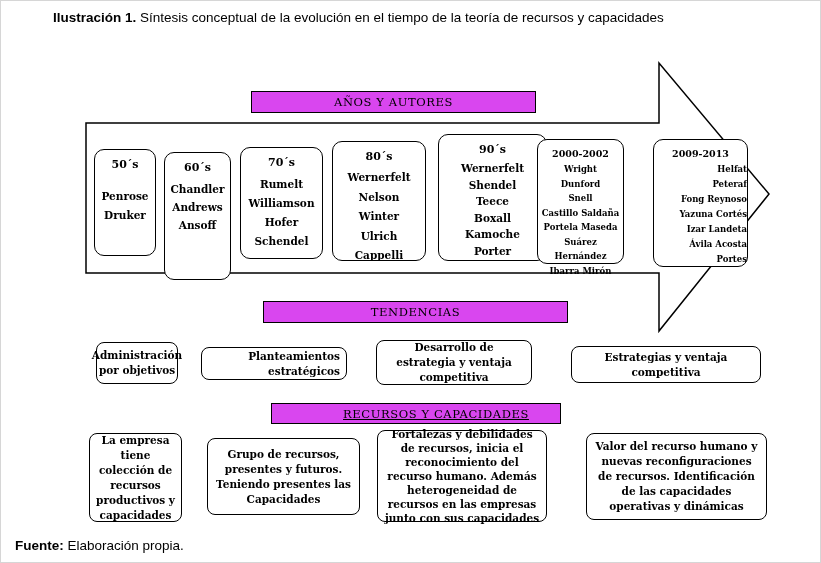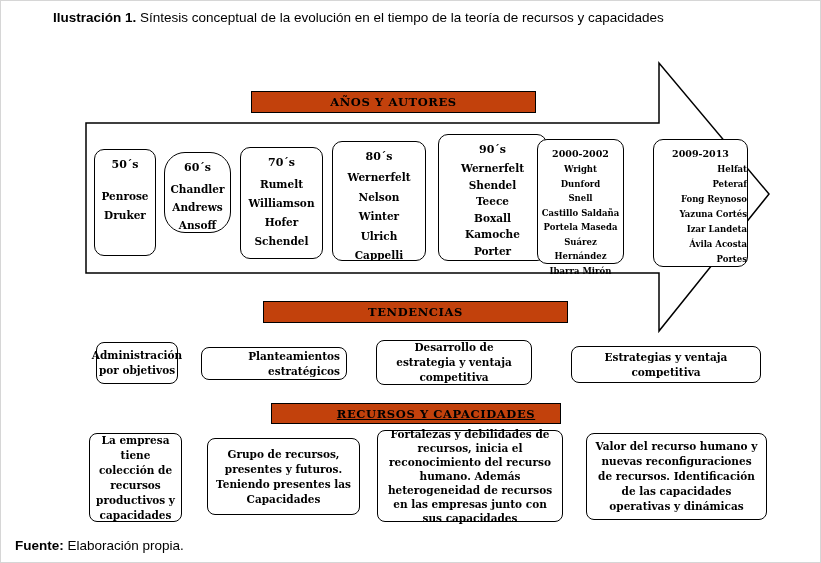--- a/index.html
+++ b/index.html
@@ -15,41 +15,41 @@
   }
   .caption {
     position:absolute; left:14px; top:8px;
     font-size:13.5px; line-height:18px; white-space:nowrap;
   }
   .caption .bold { font-weight:bold;padding-left:38px; }
 
   svg.arrow { position:absolute; left:0; top:0; z-index:0; }
 
   .hdr {
-    position:absolute; z-index:2; background:#c2410c;
+    position:absolute; z-index:2; background:#d946ef;
     border:1.4px solid #000;
     display:flex; align-items:center; justify-content:center;
-    font-family:"DejaVu Serif", serif; font-weight:bold;
+    font-family:"DejaVu Serif", serif; font-weight:normal;
     font-size:11.5px; letter-spacing:.6px; text-align:right;
   }
   .years-hdr  { left:250px; top:90px;  width:285px; height:22px; }
   .trends-hdr { left:262px; top:300px; width:305px; height:22px; }
   .res-hdr    { left:270px; top:402px; width:290px; height:21px; text-decoration:underline;padding-left:40px; }
 
   .decade {
     position:absolute; z-index:2; background:#fff;
     border:1.6px solid #000; border-radius:10px;
     font-family:"DejaVu Serif", serif; font-weight:bold;
     text-align:center; padding-top:8px;
   }
   .decade .period { font-size:11px; }
   .decade .authors { margin-top:6px; }
   .d0 { left:93px;  top:148px; width:62px;  height:107px; font-size:10.5px; }
   .d0 .authors { margin-top:16px; line-height:19px; }
-  .d1 { left:163px; top:151px; width:67px;  height:81px; font-size:10.5px;border-radius:21px; }
+  .d1 { left:163px; top:151px; width:67px;  height:128px; font-size:10.5px; }
   .d1 .authors { line-height:18px; }
   .d2 { left:239px; top:146px; width:83px;  height:112px; font-size:10.5px; }
   .d2 .authors { line-height:19px; }
   .d3 { left:331px; top:140px; width:94px;  height:120px; font-size:10.5px; }
   .d3 .authors { margin-top:5px; line-height:19.5px; }
   .d4 { left:437px; top:133px; width:109px;  height:127px; font-size:10.5px; }
   .d4 .authors { margin-top:4px; line-height:16.5px; }
   .d5 { left:536px; top:138px; width:87px; height:125px; font-size:8.5px; }
   .d5 .period { font-size:9.5px; }
   .d5 .authors { margin-top:3px; line-height:14.5px; }
@@ -64,21 +64,21 @@
     font-family:"DejaVu Serif", serif; font-weight:bold;
     font-size:10.5px; text-align:center; padding:4px 6px; line-height:15px;
   }
   .t0 { left:95px;  top:341px; width:82px;  height:42px; }
   .t1 { left:200px; top:346px; width:146px; height:33px;text-align:right; }
   .t2 { left:375px; top:339px; width:156px; height:45px; }
   .t3 { left:570px; top:345px; width:190px; height:37px; }
 
   .r0 { left:88px;  top:432px; width:93px;  height:89px; }
   .r1 { left:206px; top:437px; width:153px; height:77px; }
-  .r2 { left:376px; top:429px; width:186px; height:92px; line-height:14px; }
+  .r2 { left:376px; top:429px; width:170px; height:92px; line-height:14px; }
   .r3 { left:585px; top:432px; width:181px; height:87px; }
 
   .source {
     position:absolute; left:14px; top:537px;
     font-size:13.5px; white-space:nowrap;
   }
   .source .bold { font-weight:bold; }
 </style>
 </head>
 <body>

